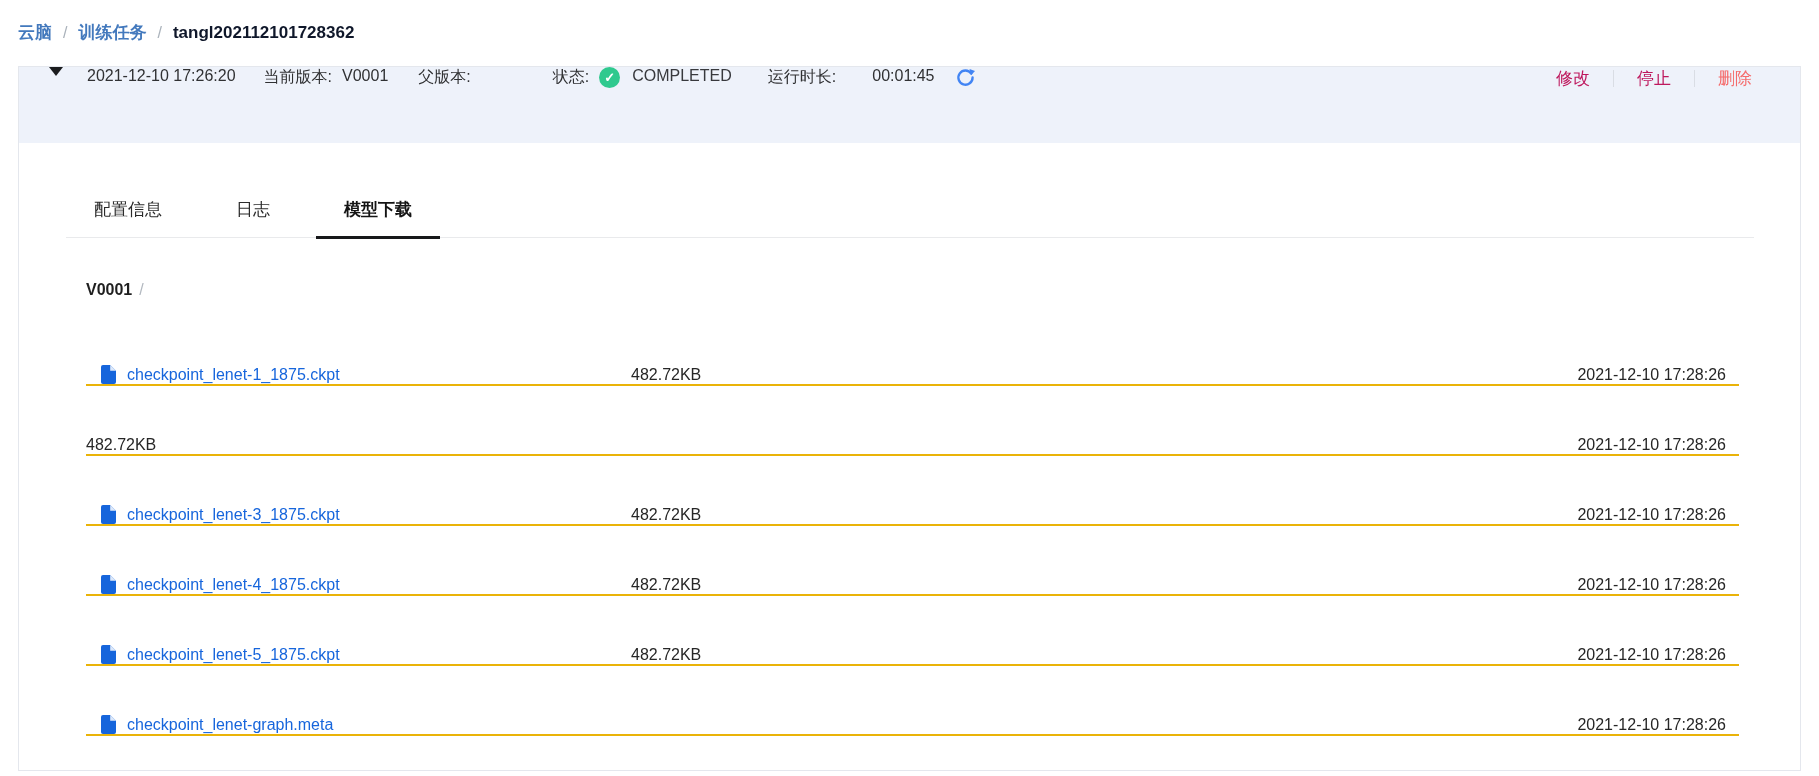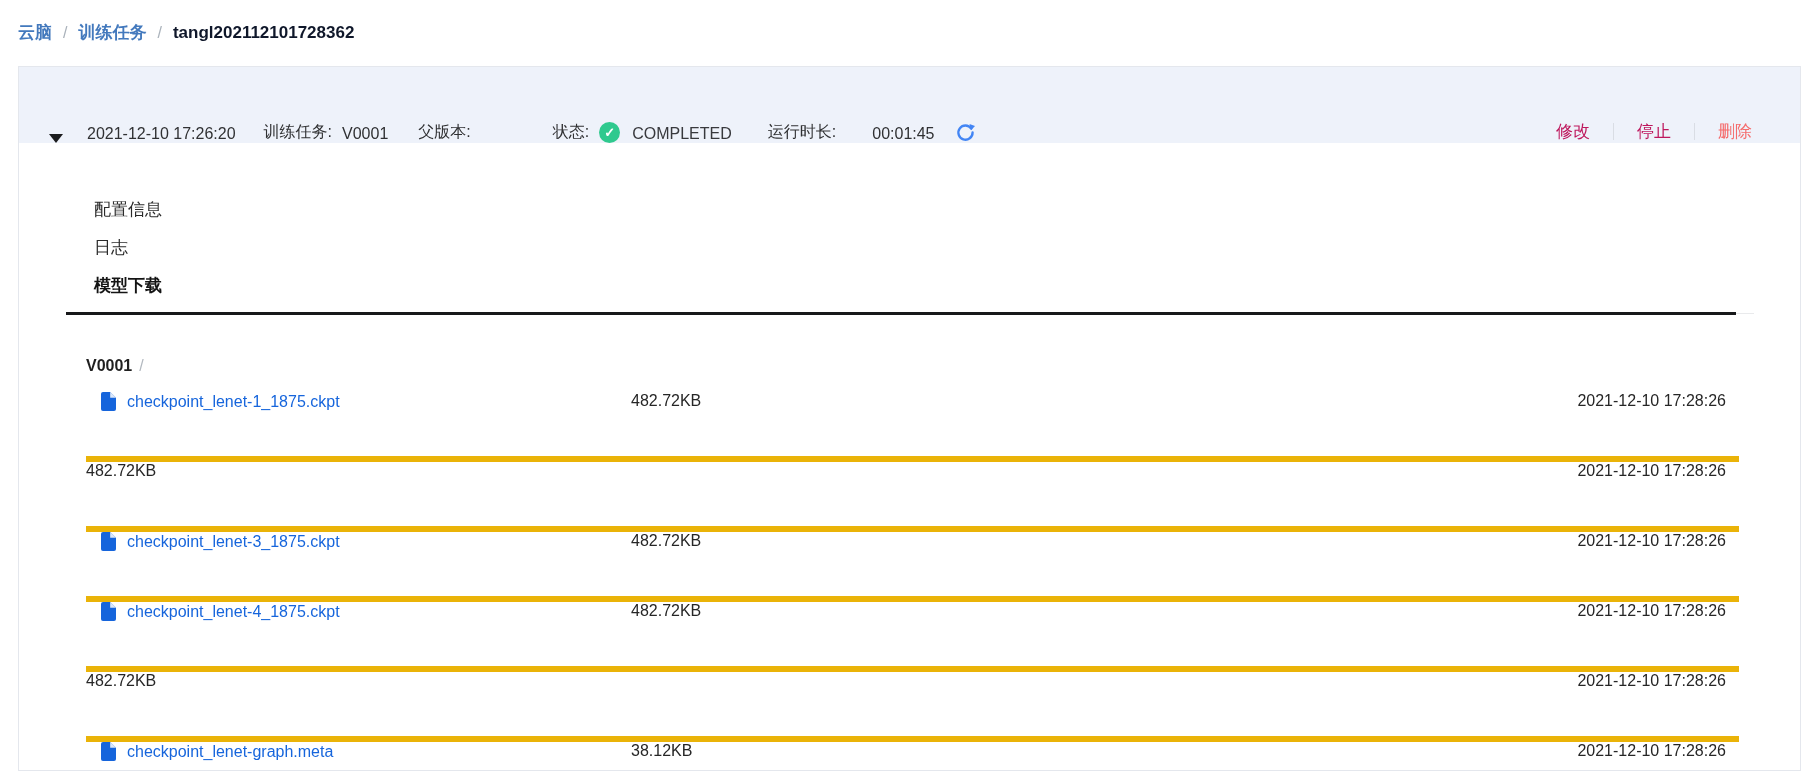--- a/index.html
+++ b/index.html
@@ -29,21 +29,21 @@
     top: 66px; left: 18px;
     width: 1783px; height: 705px;
     background: #ffffff;
     border: 1px solid #e4e7ed;
   }
 
   
   .version-bar {
     height: 76px;
     background: #eef2fa;
-    display: flex; align-items: flex-end;
+    display: flex; align-items: flex-start;
     padding: 0 48px 0 30px;
     font-size: 16px; color: #303133;
     white-space: nowrap;
   }
   .caret-down {
     width: 0; height: 0;
     border-left: 7px solid transparent;
     border-right: 7px solid transparent;
     border-top: 9px solid #1b1c1e;
     margin-right: 24px;
@@ -69,21 +69,20 @@
   .bar-actions { margin-left: auto; display: flex; align-items: center; font-size: 17px; }
   .action { cursor: pointer; color: #be185d; }
   .action.danger { color: #f56c6c; }
   .action-divider { width: 1px; height: 17px; background: #d9dde4; margin: 0 23px; }
 
   
   .tabs {
     margin: 56px 46px 8px 47px;
     display: flex;
     border-bottom: 1px solid #e9eaec;
-    flex-direction: column;
   }
   .tab {
     padding: 0 28px 17px;
     margin-right: 18px;
     font-size: 17px;
     color: #2b2b2b;
     position: relative;
     cursor: pointer;
     line-height: 21px;
   }
@@ -99,22 +98,22 @@
     margin: 42px 0 0 67px;
     font-size: 16px; line-height: 19px;
   }
   .path-version { font-weight: 700; color: #1f1f1f; cursor: pointer; }
   .path-sep { color: #b3b9c0; margin-left: 7px; font-weight: 400; }
 
   
   .files { margin: 17px 61px 0 67px; }
   .file-row {
     height: 70px;
-    display: flex; align-items: flex-start;
-    border-bottom: 6px solid #eab308;
+    display: flex; align-items: flex-end;
+    border-bottom: 2px solid #eab308;
     font-size: 16px;
   }
   .cell-name { width: 545px; display: flex; align-items: center; padding-left: 15px; }
   .file-icon { flex: 0 0 auto; margin-right: 11px; display: inline-flex; }
   .file-link { color: #1665dc; cursor: pointer; text-decoration: none; }
   .cell-size { width: 400px; color: #262626; }
   .cell-date { margin-left: auto; color: #262626; padding-right: 13px; }
 </style>
 </head>
 <body>
@@ -126,21 +125,21 @@
   <span class="crumb-sep">/</span>
   <span class="crumb-current">tangl202112101728362</span>
 </div>
 
 <div class="card">
 
   <div class="version-bar">
     <span class="caret-down"></span>
     <span class="bar-ts">2021-12-10 17:26:20</span>
 
-    <span class="bar-label">训练任务:</span>
+    <span class="bar-label">当前版本:</span>
     <span class="bar-value">V0001</span>
 
     <span class="bar-label">父版本:</span>
     <span class="bar-value empty"></span>
 
     <span class="bar-label">状态:</span>
     <span class="status-badge">✓</span>
     <span class="status-text">COMPLETED</span>
 
     <span class="bar-label duration-label">运行时长:</span>
@@ -215,32 +214,40 @@
               <path d="M9.2 0 L15 5.8 H9.2 Z" fill="#ffffff" opacity="0.85"></path>
             </svg>
         </span>
         <a class="file-link">checkpoint_lenet-4_1875.ckpt</a>
       </span>
       <span class="cell-size">482.72KB</span>
       <span class="cell-date">2021-12-10 17:28:26</span>
     </div>
 
     <div class="file-row">
+      <span class="cell-name">
+        <span class="file-icon">
+          <svg width="15" height="19" viewBox="0 0 15 19">
+              <path d="M2 0 h7.2 L15 5.8 V17 a2 2 0 0 1 -2 2 H2 a2 2 0 0 1 -2 -2 V2 a2 2 0 0 1 2 -2 Z" fill="#1665dc"></path>
+              <path d="M9.2 0 L15 5.8 H9.2 Z" fill="#ffffff" opacity="0.85"></path>
+            </svg>
+        </span>
+        <a class="file-link">checkpoint_lenet-5_1875.ckpt</a>
+      </span>
       <span class="cell-size">482.72KB</span>
       <span class="cell-date">2021-12-10 17:28:26</span>
     </div>
 
     <div class="file-row">
       <span class="cell-name">
         <span class="file-icon">
           <svg width="15" height="19" viewBox="0 0 15 19">
               <path d="M2 0 h7.2 L15 5.8 V17 a2 2 0 0 1 -2 2 H2 a2 2 0 0 1 -2 -2 V2 a2 2 0 0 1 2 -2 Z" fill="#1665dc"></path>
               <path d="M9.2 0 L15 5.8 H9.2 Z" fill="#ffffff" opacity="0.85"></path>
             </svg>
         </span>
         <a class="file-link">checkpoint_lenet-graph.meta</a>
       </span>
-      <span class="cell-size">38.12KB</span>
       <span class="cell-date">2021-12-10 17:28:26</span>
     </div>
 
   </div>
 </div>
 
 </body></html>

